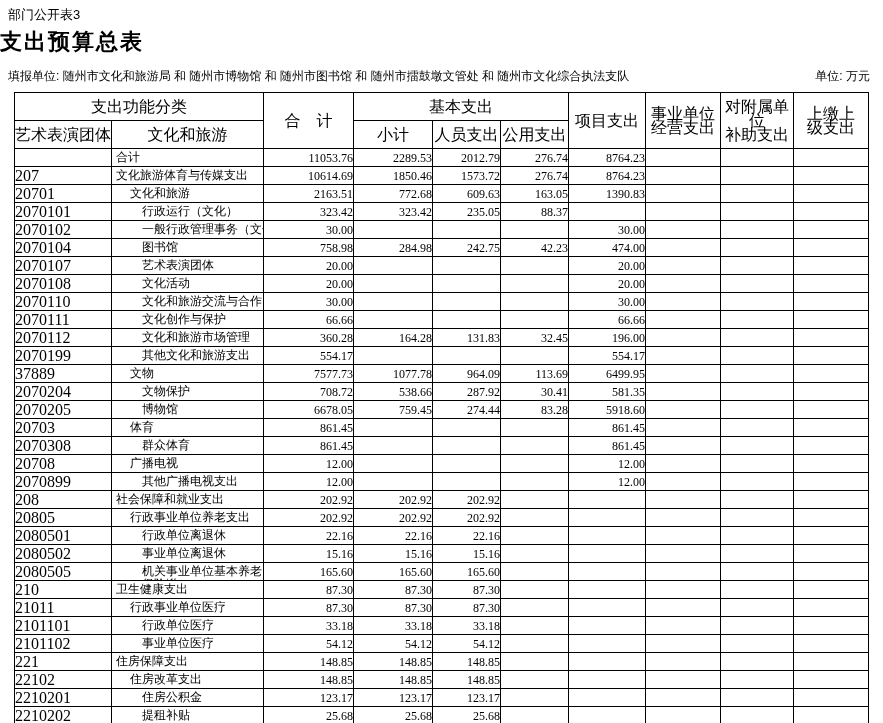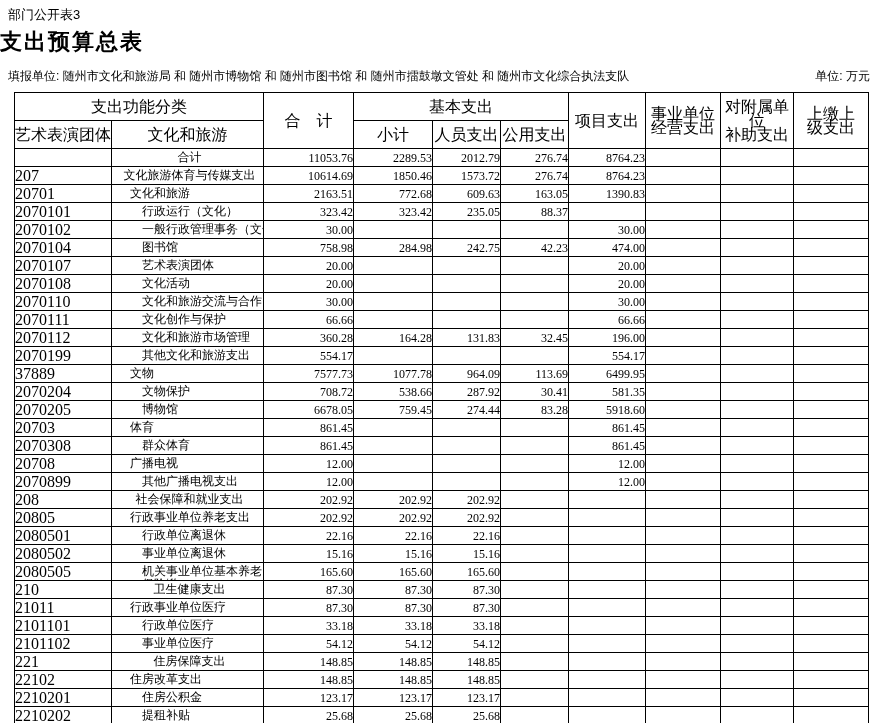--- a/index.html
+++ b/index.html
@@ -43,21 +43,21 @@
   }
   td.num {
     font-size:12px; text-align:right; padding-right:3px;
     line-height:16px; white-space:nowrap; overflow:hidden;
   }
   td.name { overflow:hidden; }
   td.name .nm {
     font-size:12px; line-height:16px; height:17px;
     white-space:nowrap; overflow:hidden;
   }
-  td.ind0 .nm { padding-left:4px;text-align:center; }
+  td.ind0 .nm { padding-left:4px; }
   td.ind1 .nm { padding-left:18px; }
   td.ind2 .nm { padding-left:30px; }
   td.name .nm.wrap {
     white-space:pre-line; line-height:13px; padding-top:2px; height:17px;
   }
 </style>
 </head>
 <body>
 
 <div class="corner-label">部门公开表3</div>

